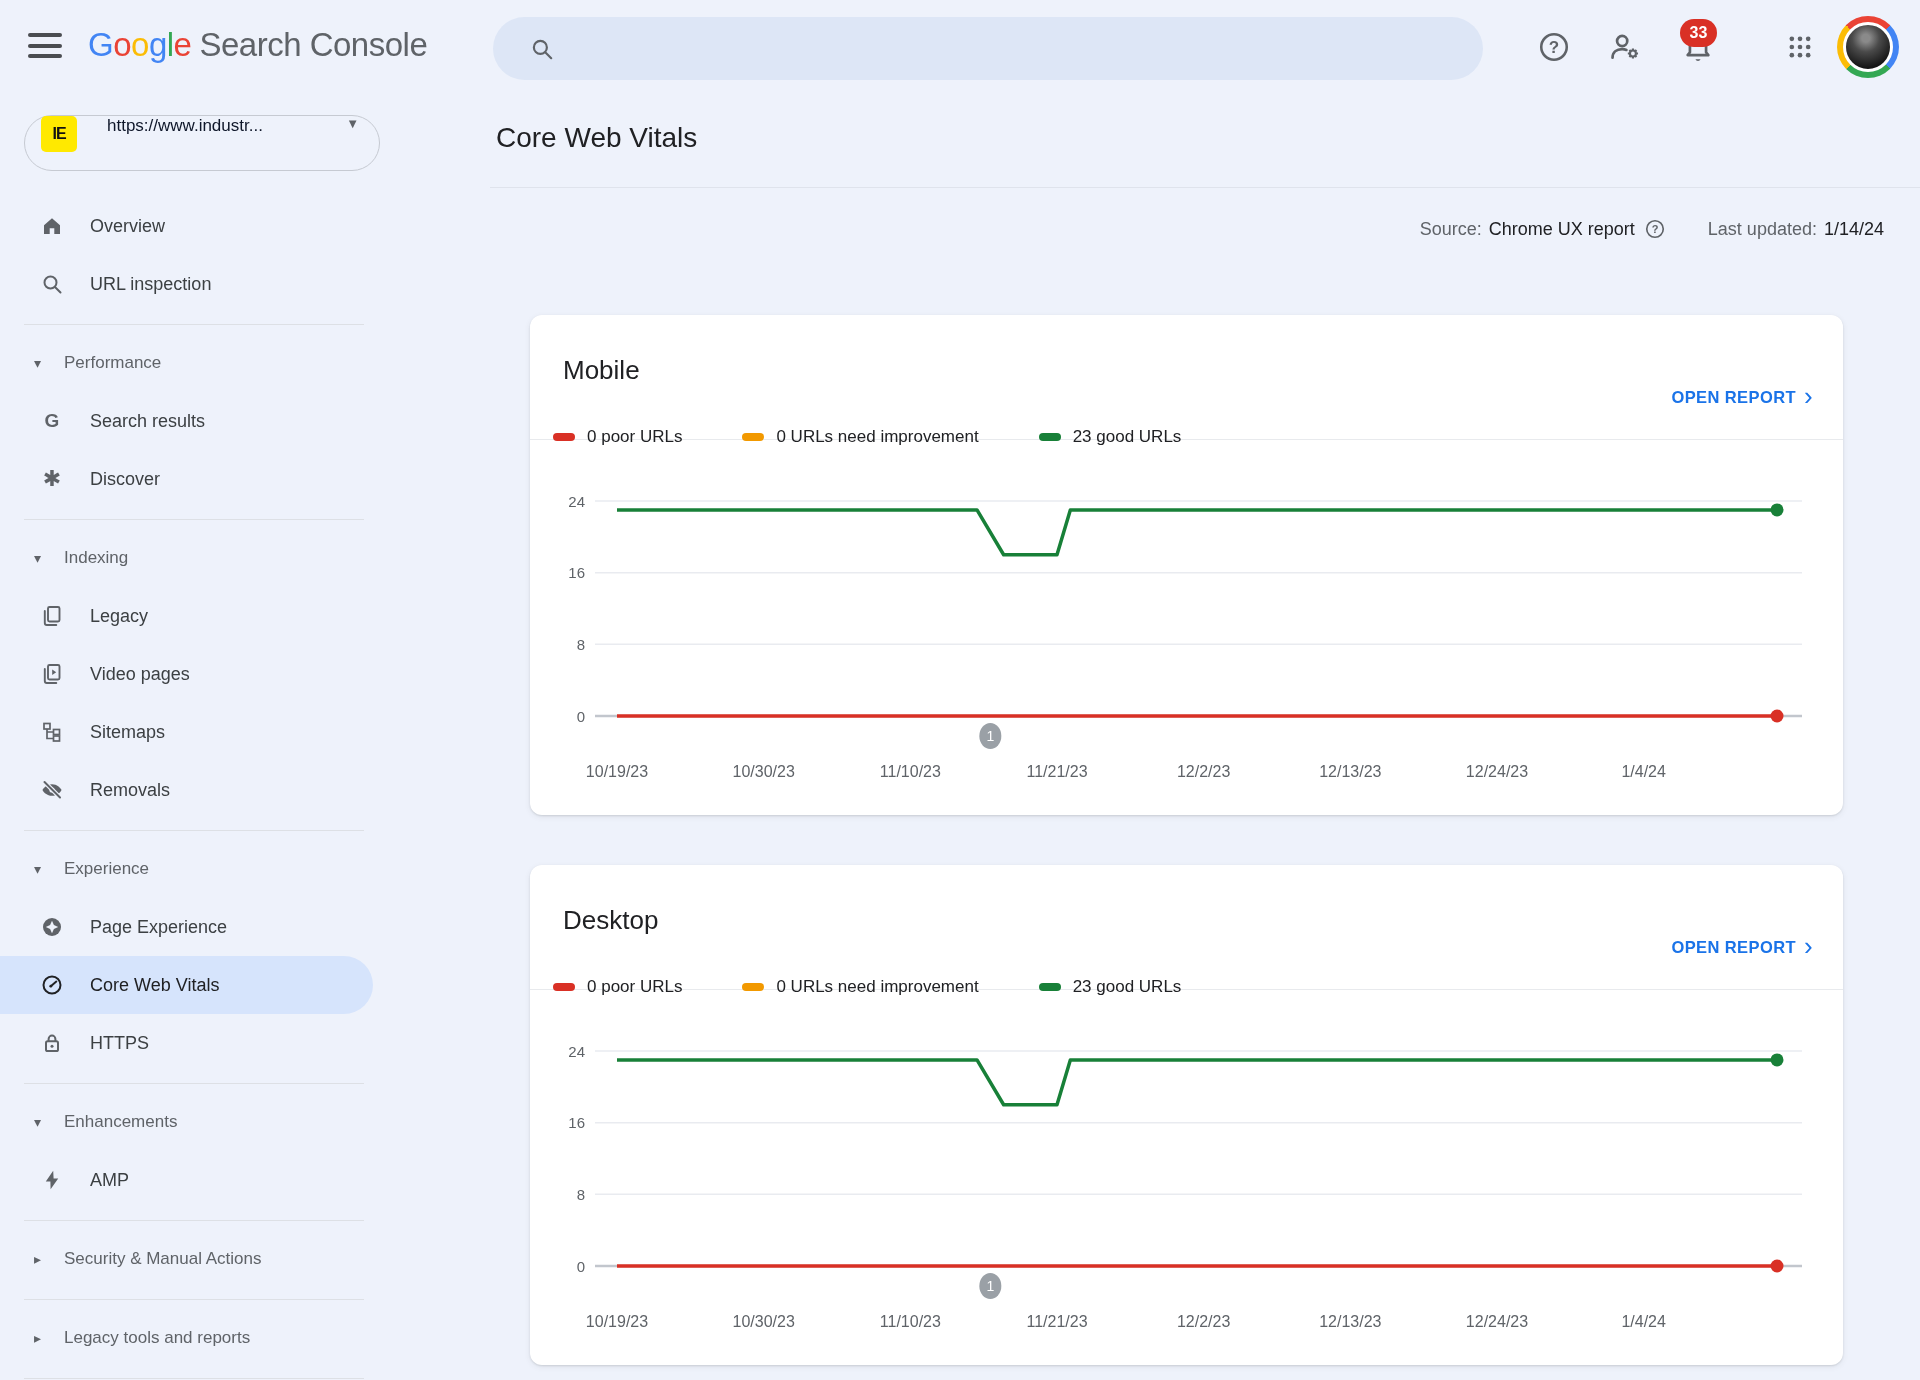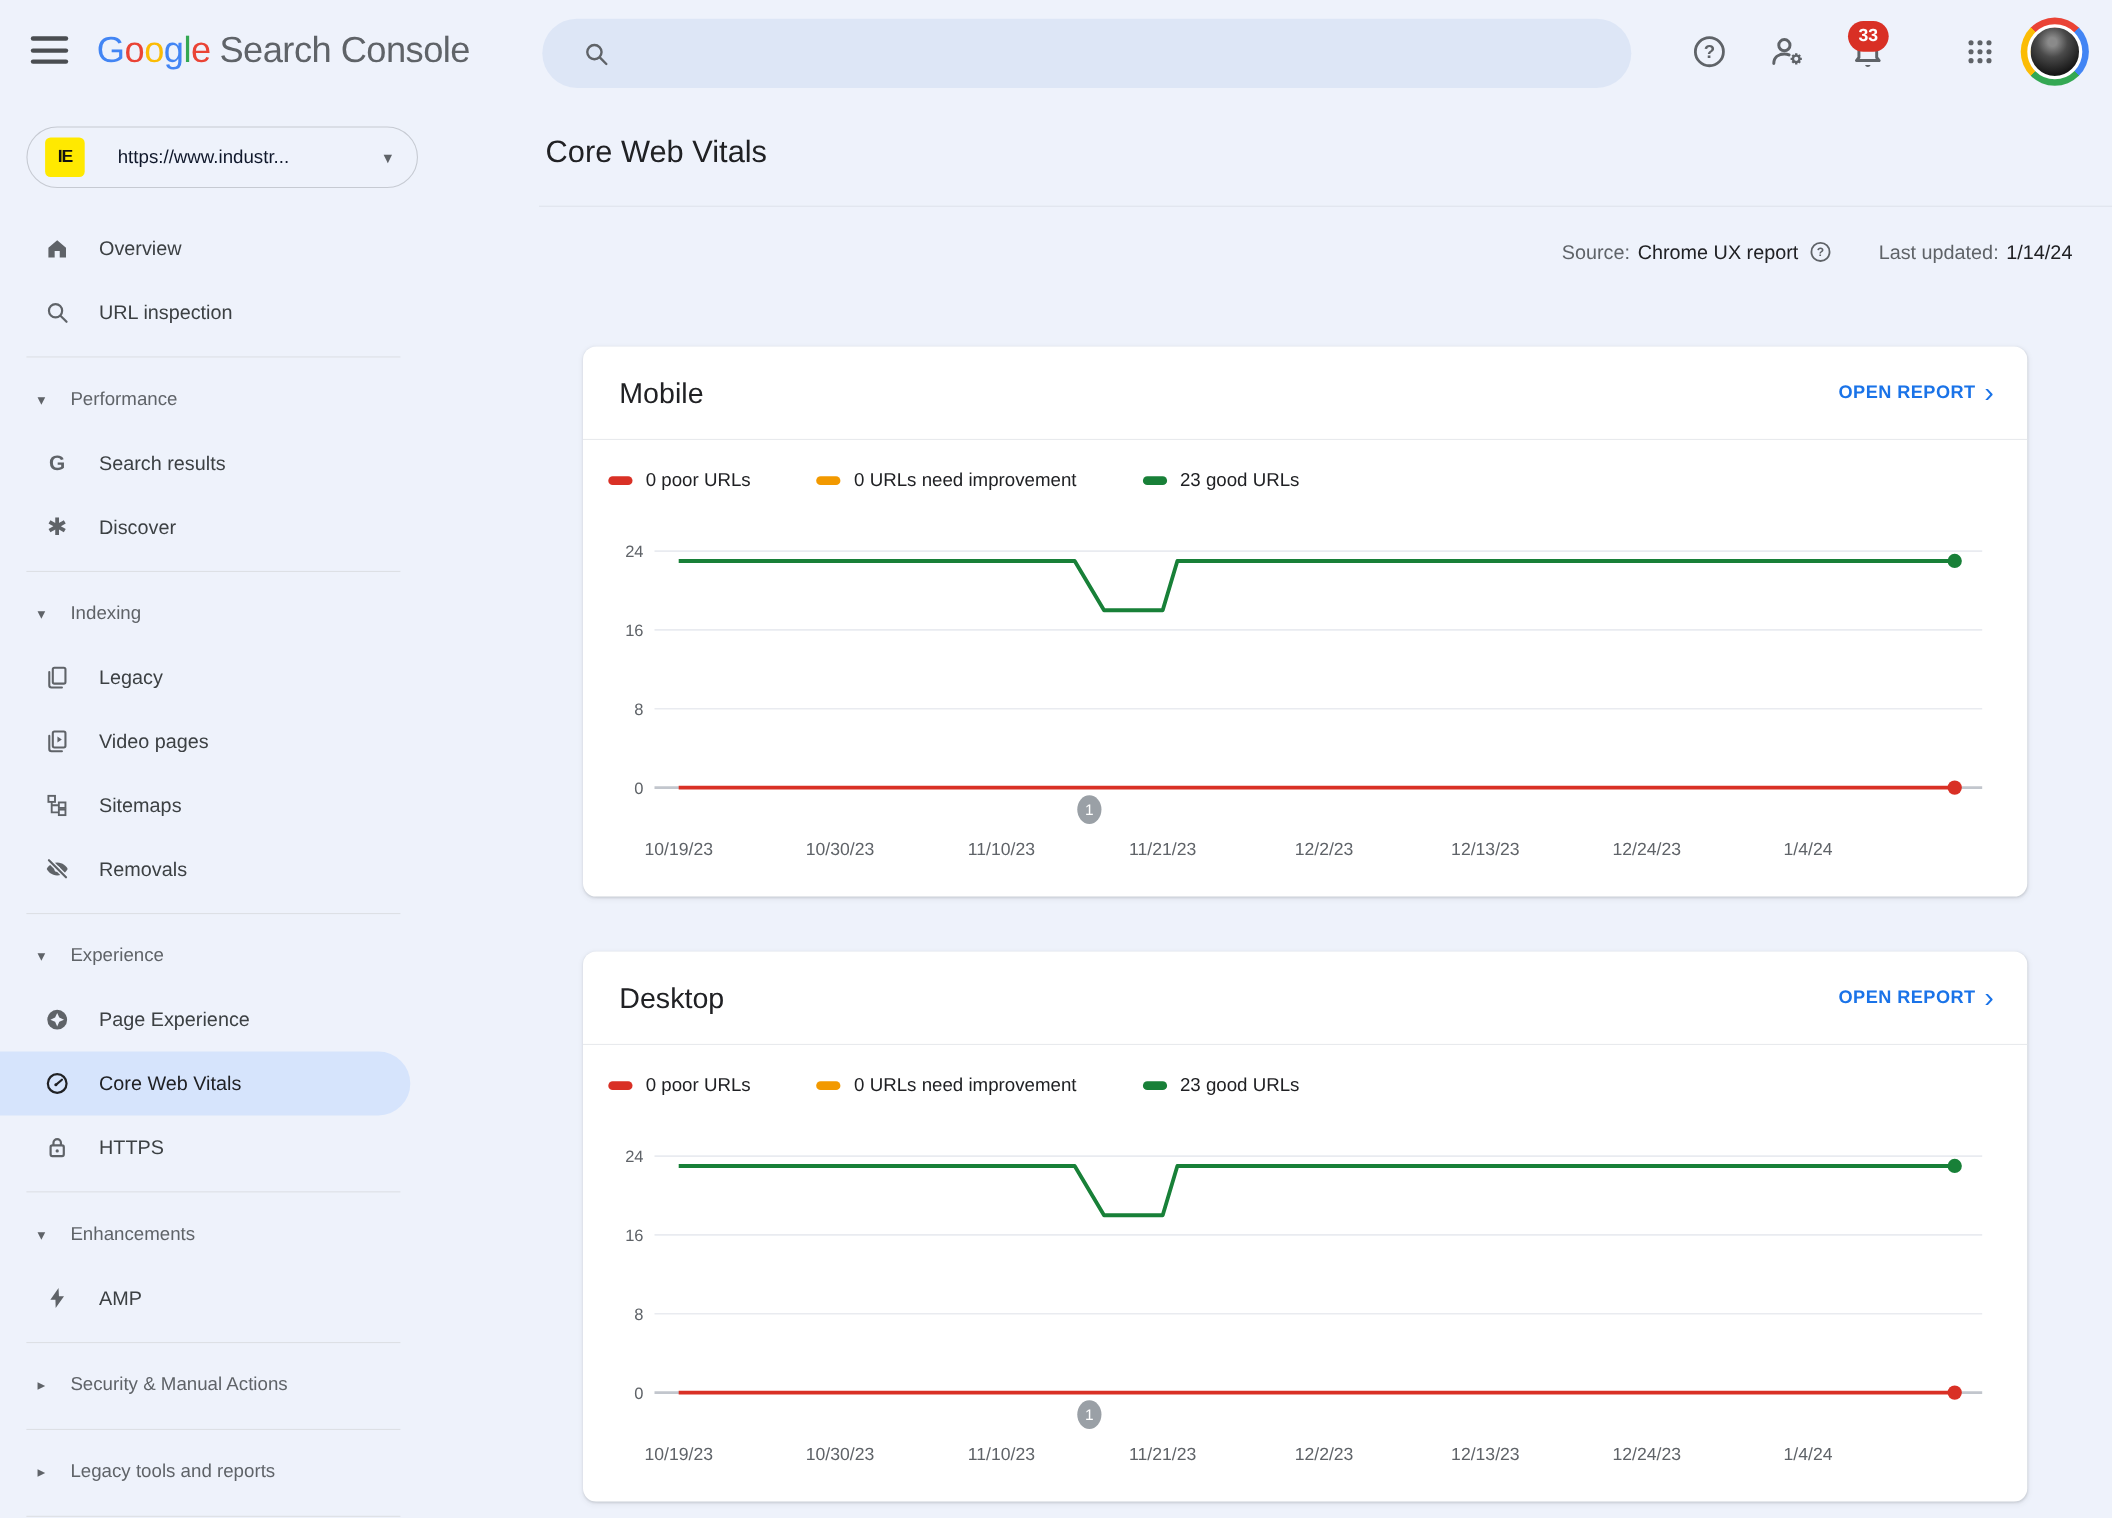--- a/index.html
+++ b/index.html
@@ -26,21 +26,21 @@
     background:#d93025; color:#fff; font-size:16px; font-weight:bold; display:flex;
     align-items:center; justify-content:center; z-index:2; }
   .avatar { position:absolute; left:1837px; top:16px; width:62px; height:62px; border-radius:50%;
     background:conic-gradient(from -45deg, #ea4335 0 25%, #4285f4 25% 50%, #34a853 50% 75%, #fbbc05 75% 100%);
     display:flex; align-items:center; justify-content:center; cursor:pointer; }
   .avatar .photo { width:50px; height:50px; border-radius:50%; border:3px solid #fff;
     background:radial-gradient(circle at 45% 30%, #8a8a8a 0 10%, #4a4a4a 35%, #161616 75%); }
   
   .sidebar { position:absolute; left:0; top:94px; width:380px; height:1286px; }
   .property { position:absolute; left:24px; top:21px; width:356px; height:56px; border:1px solid #c6cad2;
-    border-radius:28px; display:flex; align-items:center; padding:0 20px 0 16px; cursor:pointer; background:transparent; }
+    border-radius:28px; display:flex; align-items:flex-start; padding:0 20px 0 16px; cursor:pointer; background:transparent; }
   .property .fav { width:36px; height:36px; border-radius:5px; background:#ffe900; color:#111;
     font-weight:bold; font-size:16px; letter-spacing:-1px; display:flex; align-items:center; justify-content:center; }
   .property .url { font-size:17px; color:#0f172a; margin-left:30px; flex:1; white-space:nowrap; overflow:hidden; }
   .property .caret { color:#5f6368; font-size:13px; }
   .nav { position:absolute; left:0; top:103px; width:380px; }
   .nav-item, .nav-section { height:58px; display:flex; align-items:center; cursor:pointer; position:relative; }
   .nav-item .nav-icon { position:absolute; left:40px; width:26px; height:26px; color:#5f6368; display:flex; align-items:center; }
   .nav-item .nav-label { position:absolute; left:90px; font-size:18px; color:#3c4043; white-space:nowrap; }
   .nav-section .sec-caret { position:absolute; left:34px; font-size:14px; color:#5f6368; }
   .nav-section .sec-label { position:absolute; left:64px; font-size:17px; color:#5f6368; white-space:nowrap; }
@@ -53,22 +53,22 @@
   .source-row { position:absolute; top:218px; right:36px; display:flex; align-items:center; font-size:18px; }
   .source-row .lbl { color:#5f6368; }
   .source-row .val { color:#202124; margin-left:7px; }
   .source-row .q { margin-left:9px; color:#5f6368; cursor:pointer; }
   .source-row .gap { width:42px; }
   
   .card { position:absolute; left:530px; width:1313px; height:500px; background:#fff; border-radius:12px;
     box-shadow:0 1px 2px rgba(60,64,67,.15), 0 2px 6px rgba(60,64,67,.08); }
   .card.mobile { top:315px; }
   .card.desktop { top:865px; }
-  .card-header { height:85px; display:flex; align-items:center; justify-content:space-between;
-    padding:0 30px 0 33px; border-bottom:1px solid #e8eaed; }
+  .card-header { height:85px; display:flex; justify-content:space-between;
+    padding:0 30px 0 33px; border-bottom:1px solid #e8eaed;margin-top:40px; }
   .card-title { font-size:26px; color:#202124; }
   .open-report { display:flex; align-items:center; color:#1a73e8; font-size:16.5px; font-weight:bold;
     letter-spacing:.4px; cursor:pointer; }
   .open-report .chev { font-size:26px; font-weight:normal; margin-left:8px; line-height:16px; position:relative; top:-1px; }
   .legend { position:absolute; left:23px; top:112px; display:flex; align-items:center; }
   .legend .item { display:flex; align-items:center; margin-right:60px; }
   .legend .dash { width:22px; height:8px; border-radius:4px; }
   .legend .ltext { font-size:17px; color:#202124; margin-left:12px; white-space:nowrap; }
   .chart { position:absolute; left:0; top:150px; width:1313px; height:350px; }
 </style>

